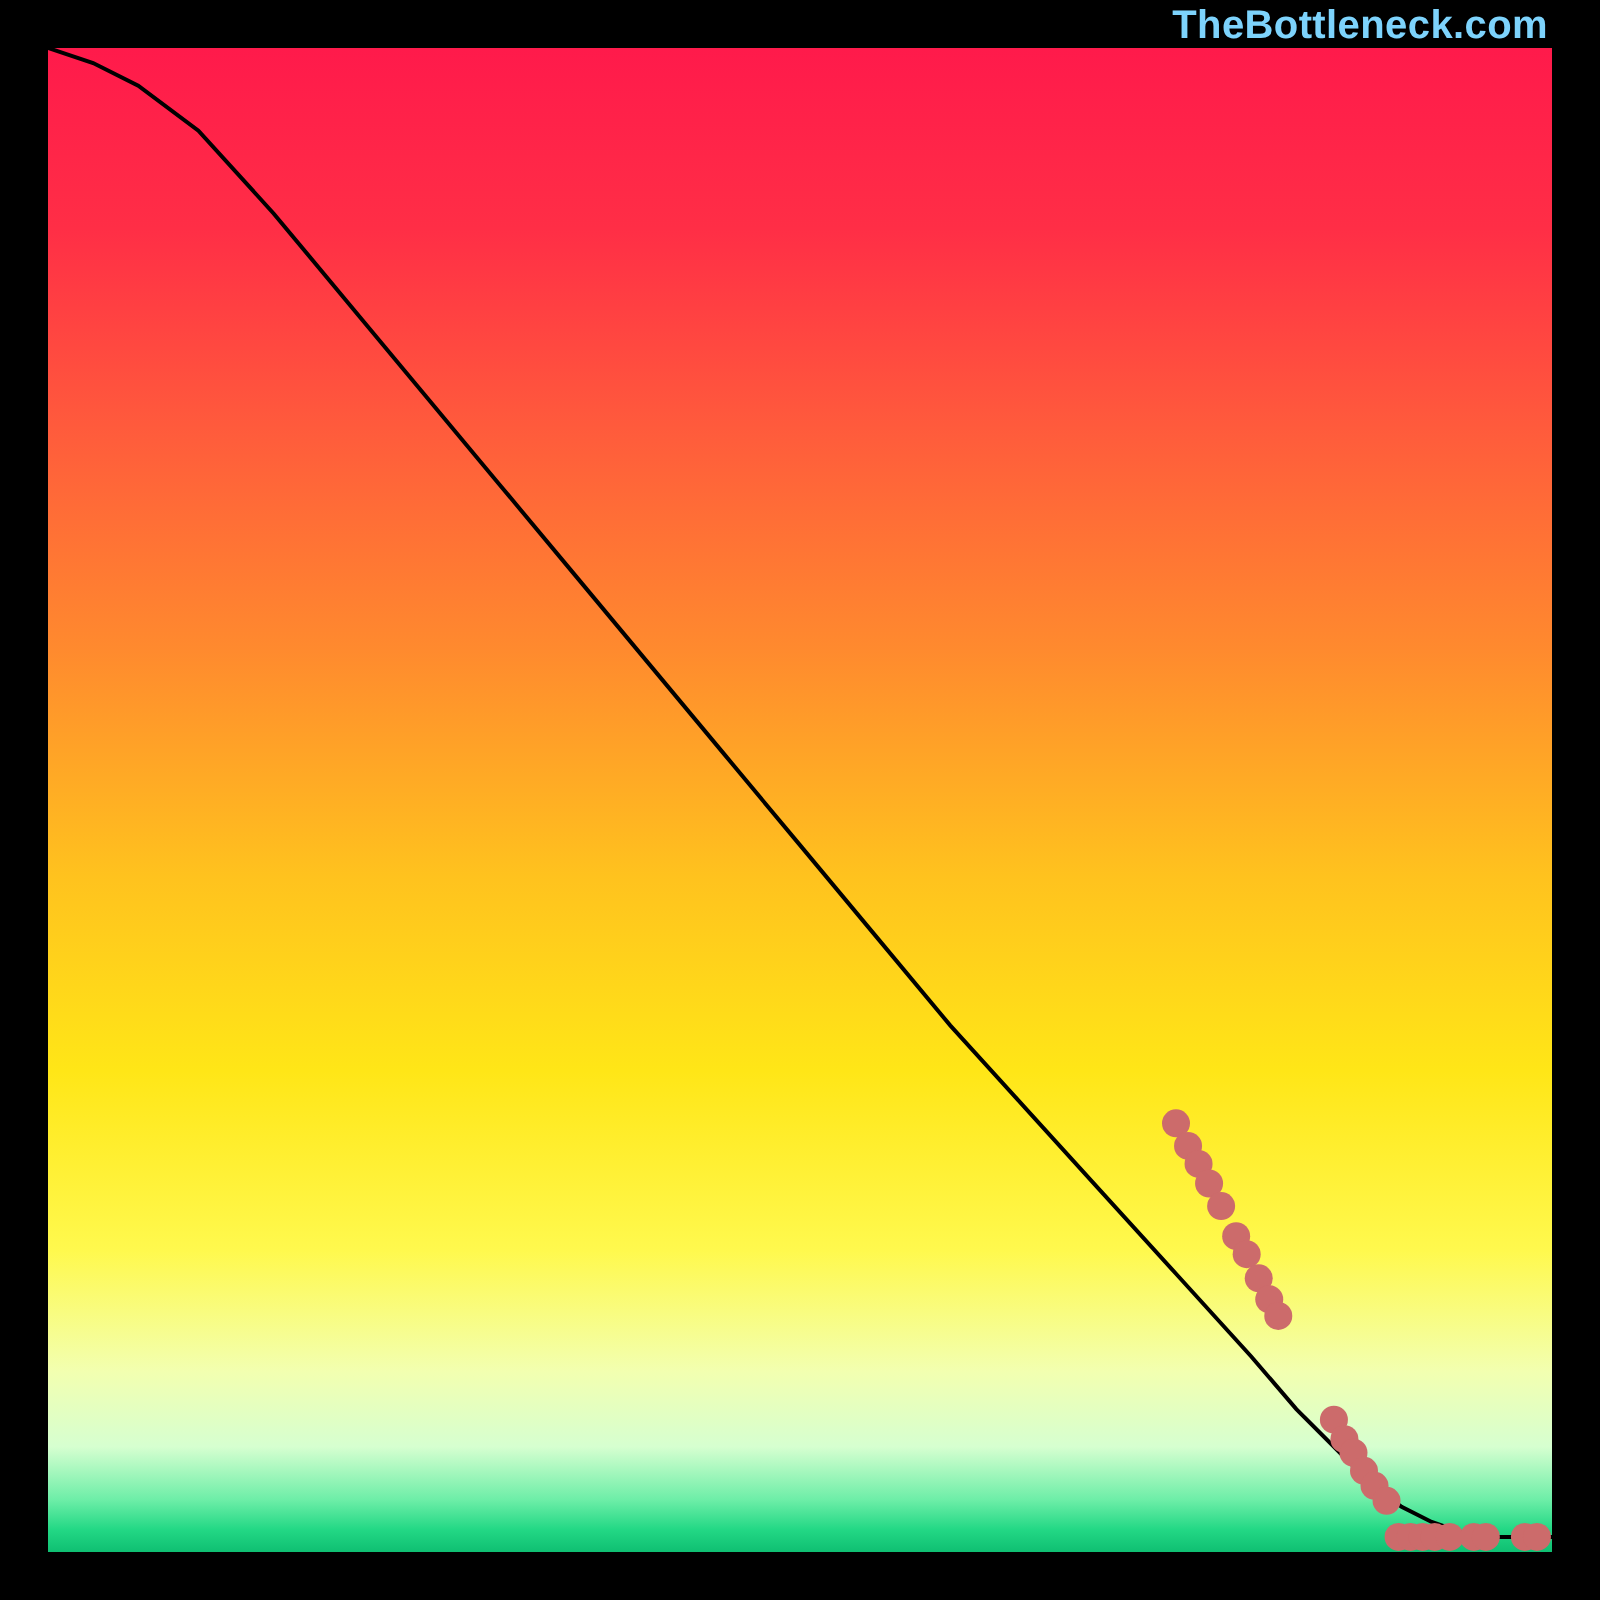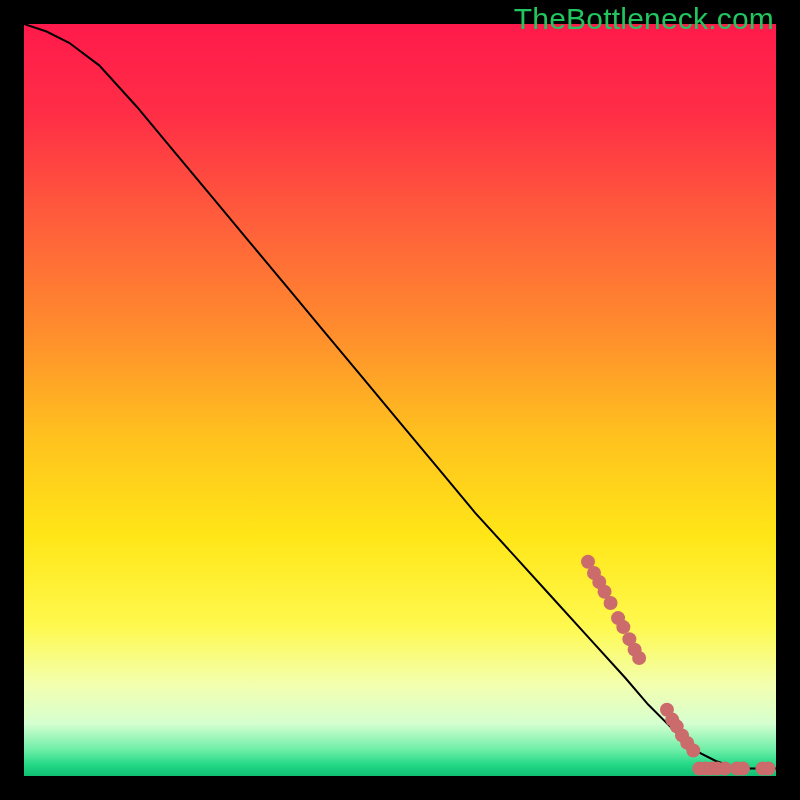--- a/index.html
+++ b/index.html
@@ -23,23 +23,23 @@
     position: absolute;
     left: 0;
     top: 0;
     width: 752px;
     height: 752px;
   }
   .watermark {
     position: absolute;
     top: 2px;
     right: 26px;
-    color: #22c55e;
-    font-size: 30px;
-    font-weight: 400;
+    color: #7dd3fc;
+    font-size: 20px;
+    font-weight: 700;
     letter-spacing: 0.2px;
   }
   svg { display: block; }
 </style>
 </head>
 <body>
 
 <div class="frame">
   <svg class="plot" viewBox="0 0 752 752">
     <defs>

